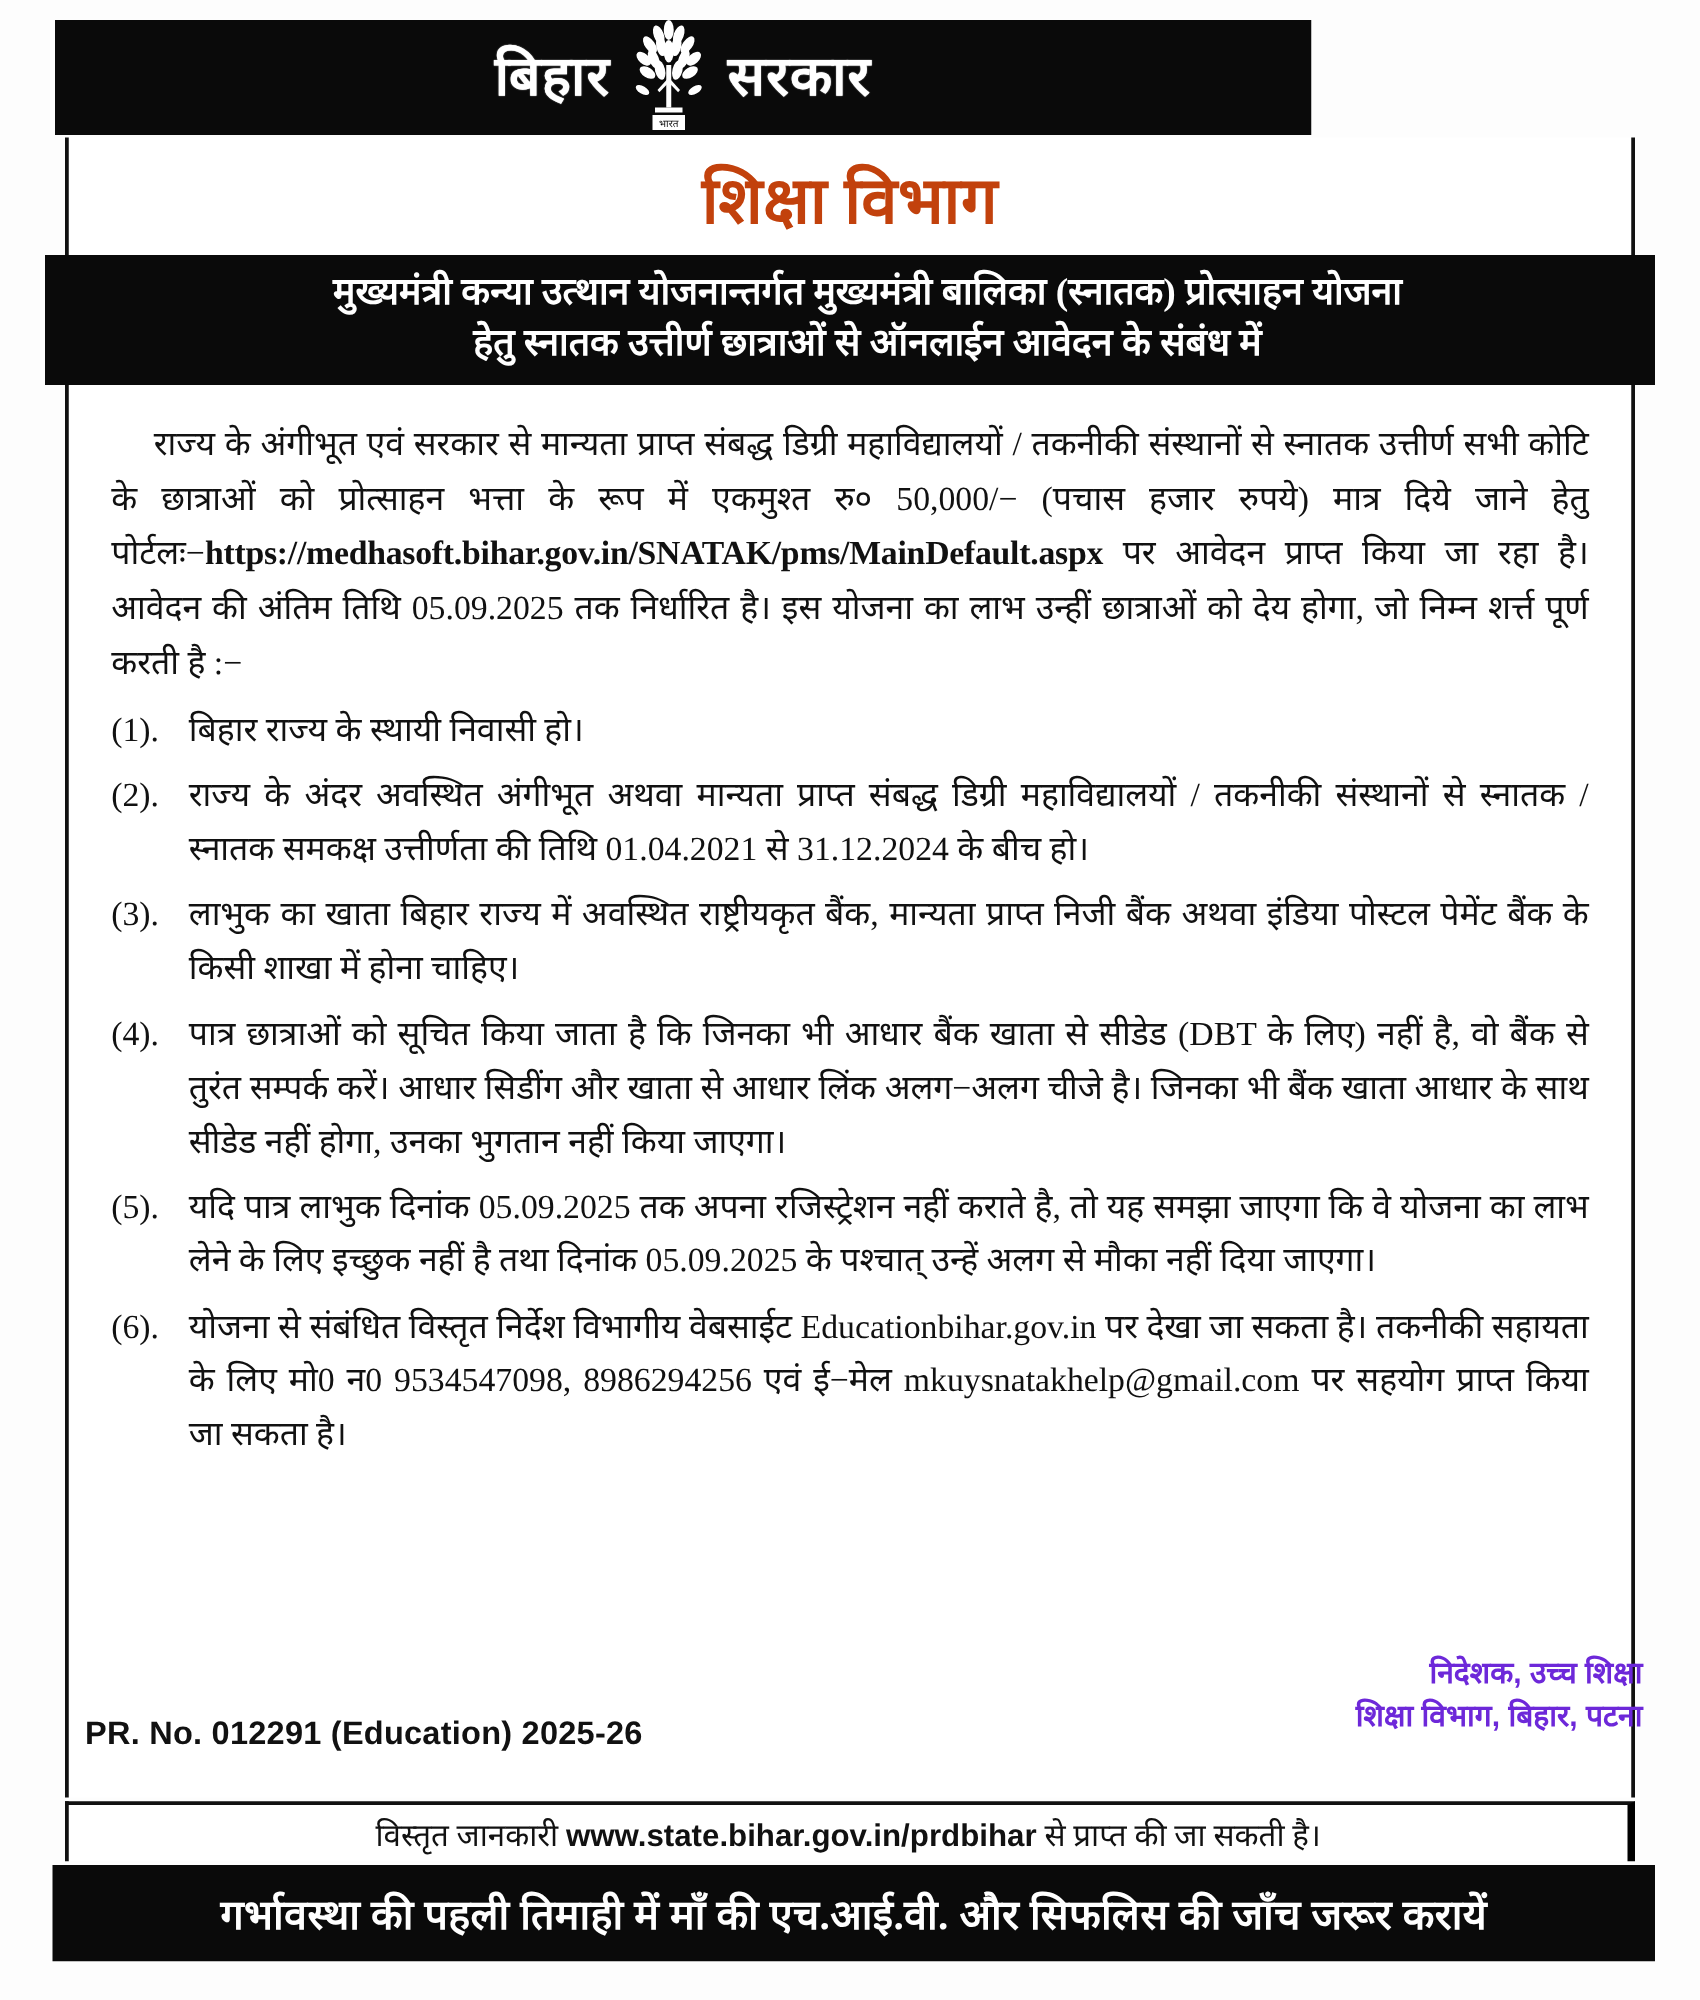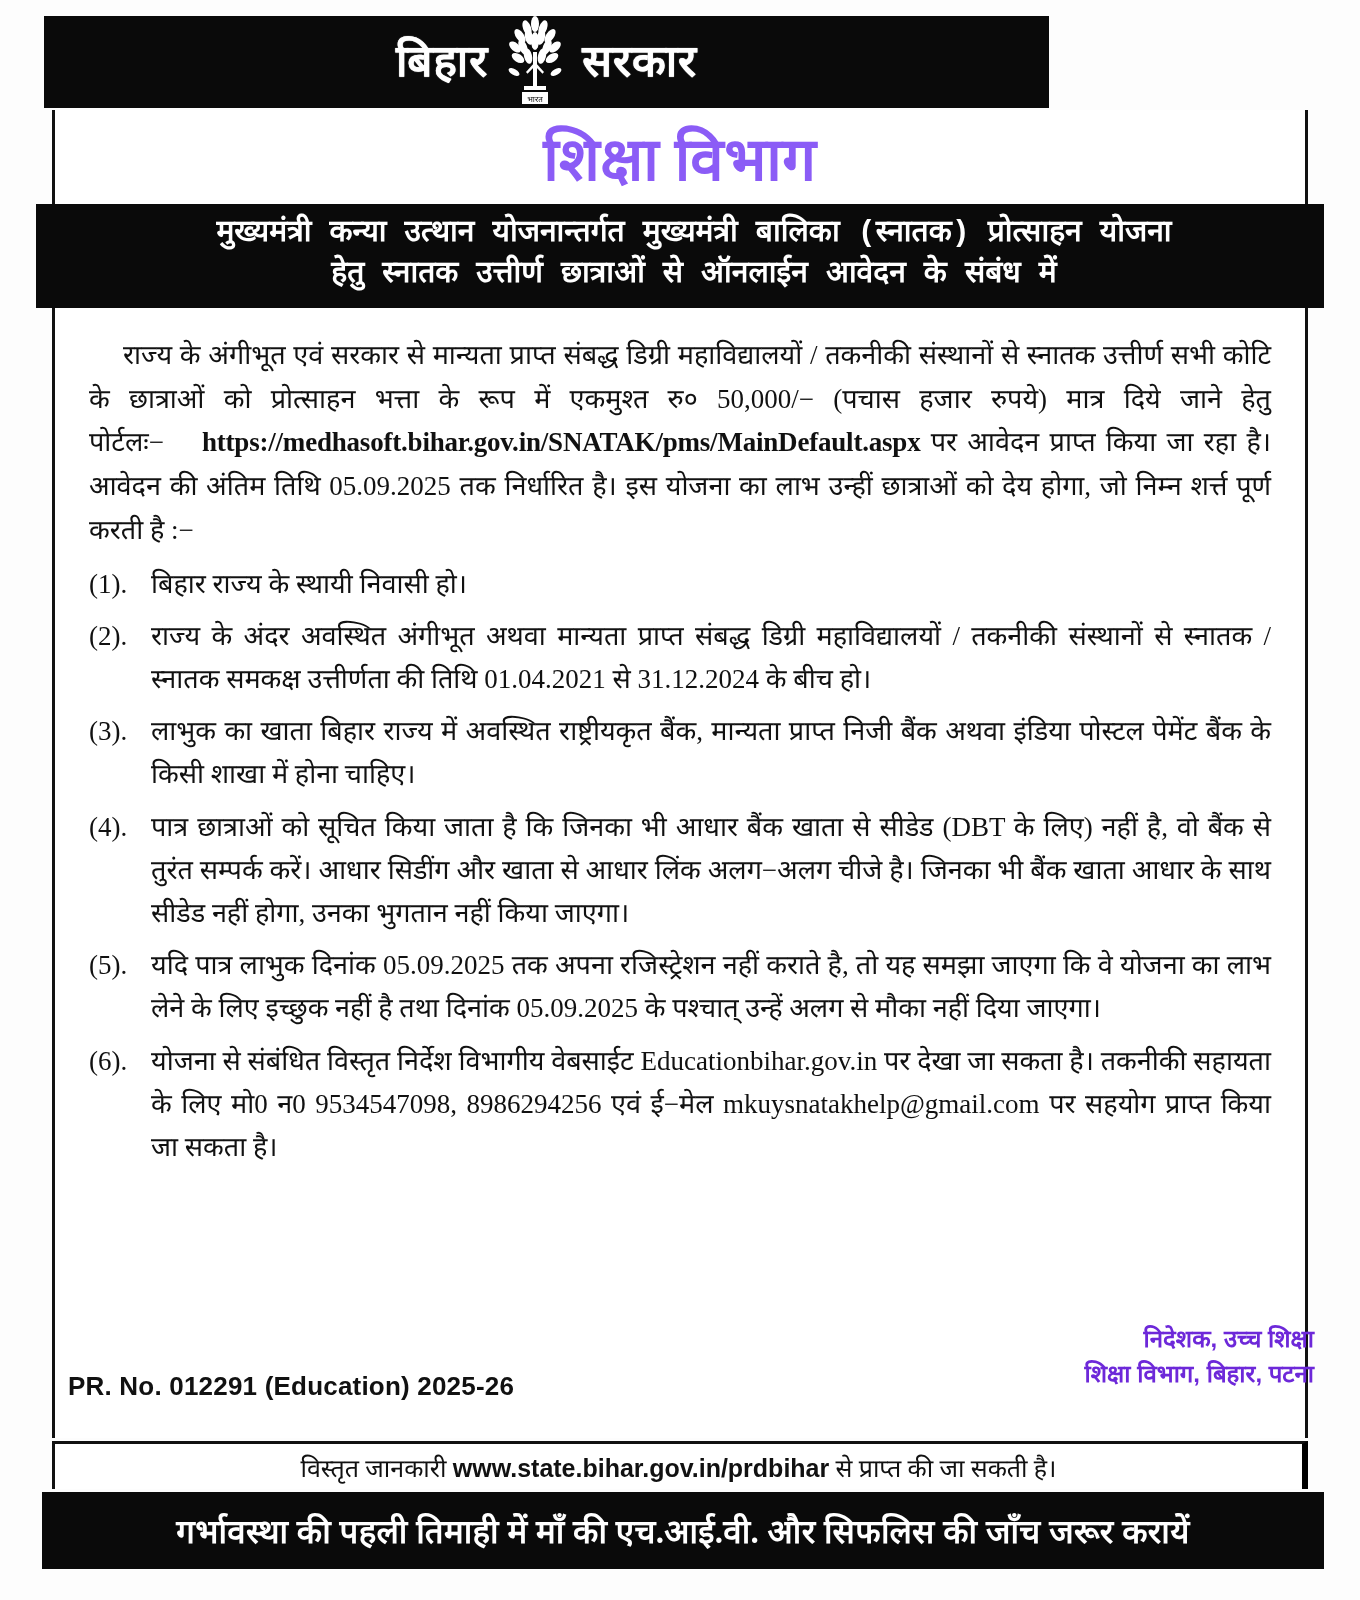--- a/index.html
+++ b/index.html
@@ -72,43 +72,43 @@
     border-left: 3px solid #111;
     border-right: 3px solid #111;
     box-sizing: border-box;
     display: flex;
     align-items: center;
     justify-content: center;
   }
   .dept-name {
     font-family: "Liberation Serif", serif;
     font-weight: bold;
-    font-size: 60px;
-    color: #8b5cf6;
+    font-size: 52px;
+    color: #c2410c;
     letter-spacing: 0.5px;
   }
 
   
   .subject-band {
     position: absolute;
     left: 36px;
     top: 204px;
     width: 1288px;
     min-height: 104px;
     background: #0a0a0a;
     display: flex;
     flex-direction: column;
     align-items: center;
     justify-content: center;
     padding: 6px 10px 10px 10px;
     box-sizing: border-box;
   }
   .subject-line {
     color: #ffffff;
-    font-family: Liberation Mono, monospace;
+    font-family: Liberation Serif, serif;
     font-weight: bold;
     font-size: 30px;
     line-height: 1.38;
     text-align: center;
     white-space: nowrap;
     margin-left: 28px;
   }
 
   
   .body-frame {
@@ -131,21 +131,20 @@
     text-align: justify;
     text-align-last: left;
     color: #111;
     margin: 0 0 10px 0;
     text-indent: 34px;
   }
   .mono-url {
     font-family: "Liberation Serif", serif;
     font-weight: bold;
     letter-spacing: -0.2px;
-    margin-left: 38px;
   }
 
   ol.conditions {
     list-style: none;
     margin: 4px 0 0 0;
     padding: 0;
   }
   ol.conditions > li {
     position: relative;
     font-family: "Liberation Serif", serif;

